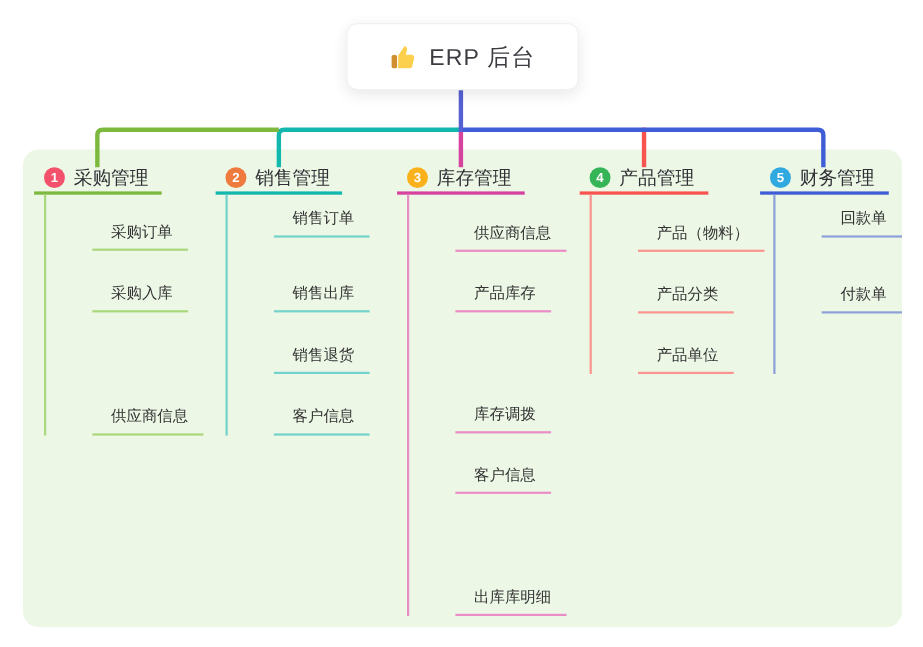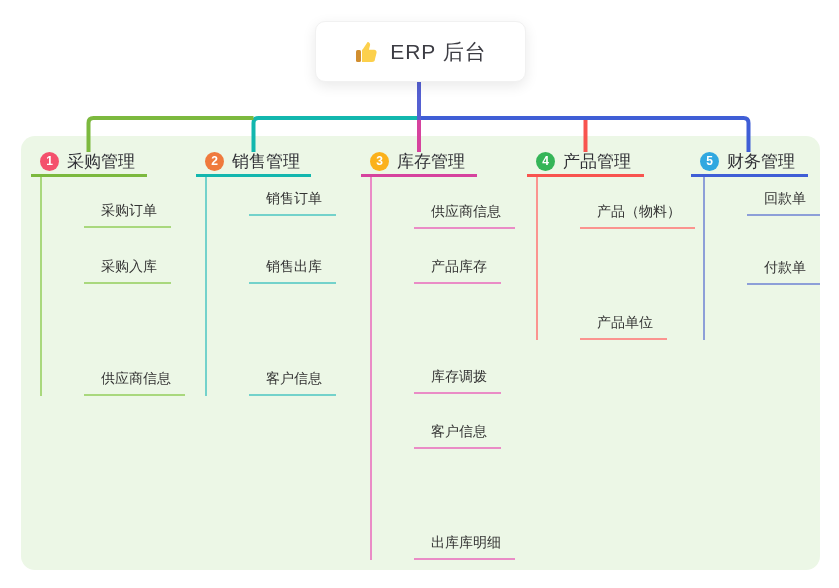--- a/index.html
+++ b/index.html
@@ -84,20 +84,21 @@
   </div>
 
   <div class="branch b2" style="--c: #12b7ae; --cl: #73d2cb;">
     <div class="branch-title">
       <span class="badge" style="background: rgb(239, 122, 61);">2</span>
       <span>销售管理</span>
     </div>
     <div class="trunk"></div>
     <div class="child" style="top:40px">销售订单</div>
     <div class="child" style="top:108px">销售出库</div>
+    <div class="child" style="top:164px">销售退货</div>
     <div class="child" style="top:220px">客户信息</div>
   </div>
 
   <div class="branch b3" style="--c: #d6439e; --cl: #ea8cc6;">
     <div class="branch-title">
       <span class="badge" style="background: rgb(251, 177, 27);">3</span>
       <span>库存管理</span>
     </div>
     <div class="trunk"></div>
     <div class="child" style="top:53px">供应商信息</div>
@@ -107,20 +108,21 @@
     <div class="child" style="top:384px">出库库明细</div>
   </div>
 
   <div class="branch b4" style="--c: #f8544f; --cl: #fb948f;">
     <div class="branch-title">
       <span class="badge" style="background: rgb(53, 181, 88);">4</span>
       <span>产品管理</span>
     </div>
     <div class="trunk"></div>
     <div class="child" style="top:53px">产品（物料）</div>
+    <div class="child" style="top:109px">产品分类</div>
     <div class="child" style="top:164px">产品单位</div>
   </div>
 
   <div class="branch b5" style="--c: #3f5ed6; --cl: #8d9fd8;">
     <div class="branch-title">
       <span class="badge" style="background: rgb(48, 168, 224);">5</span>
       <span>财务管理</span>
     </div>
     <div class="trunk"></div>
     <div class="child" style="top:40px">回款单</div>

